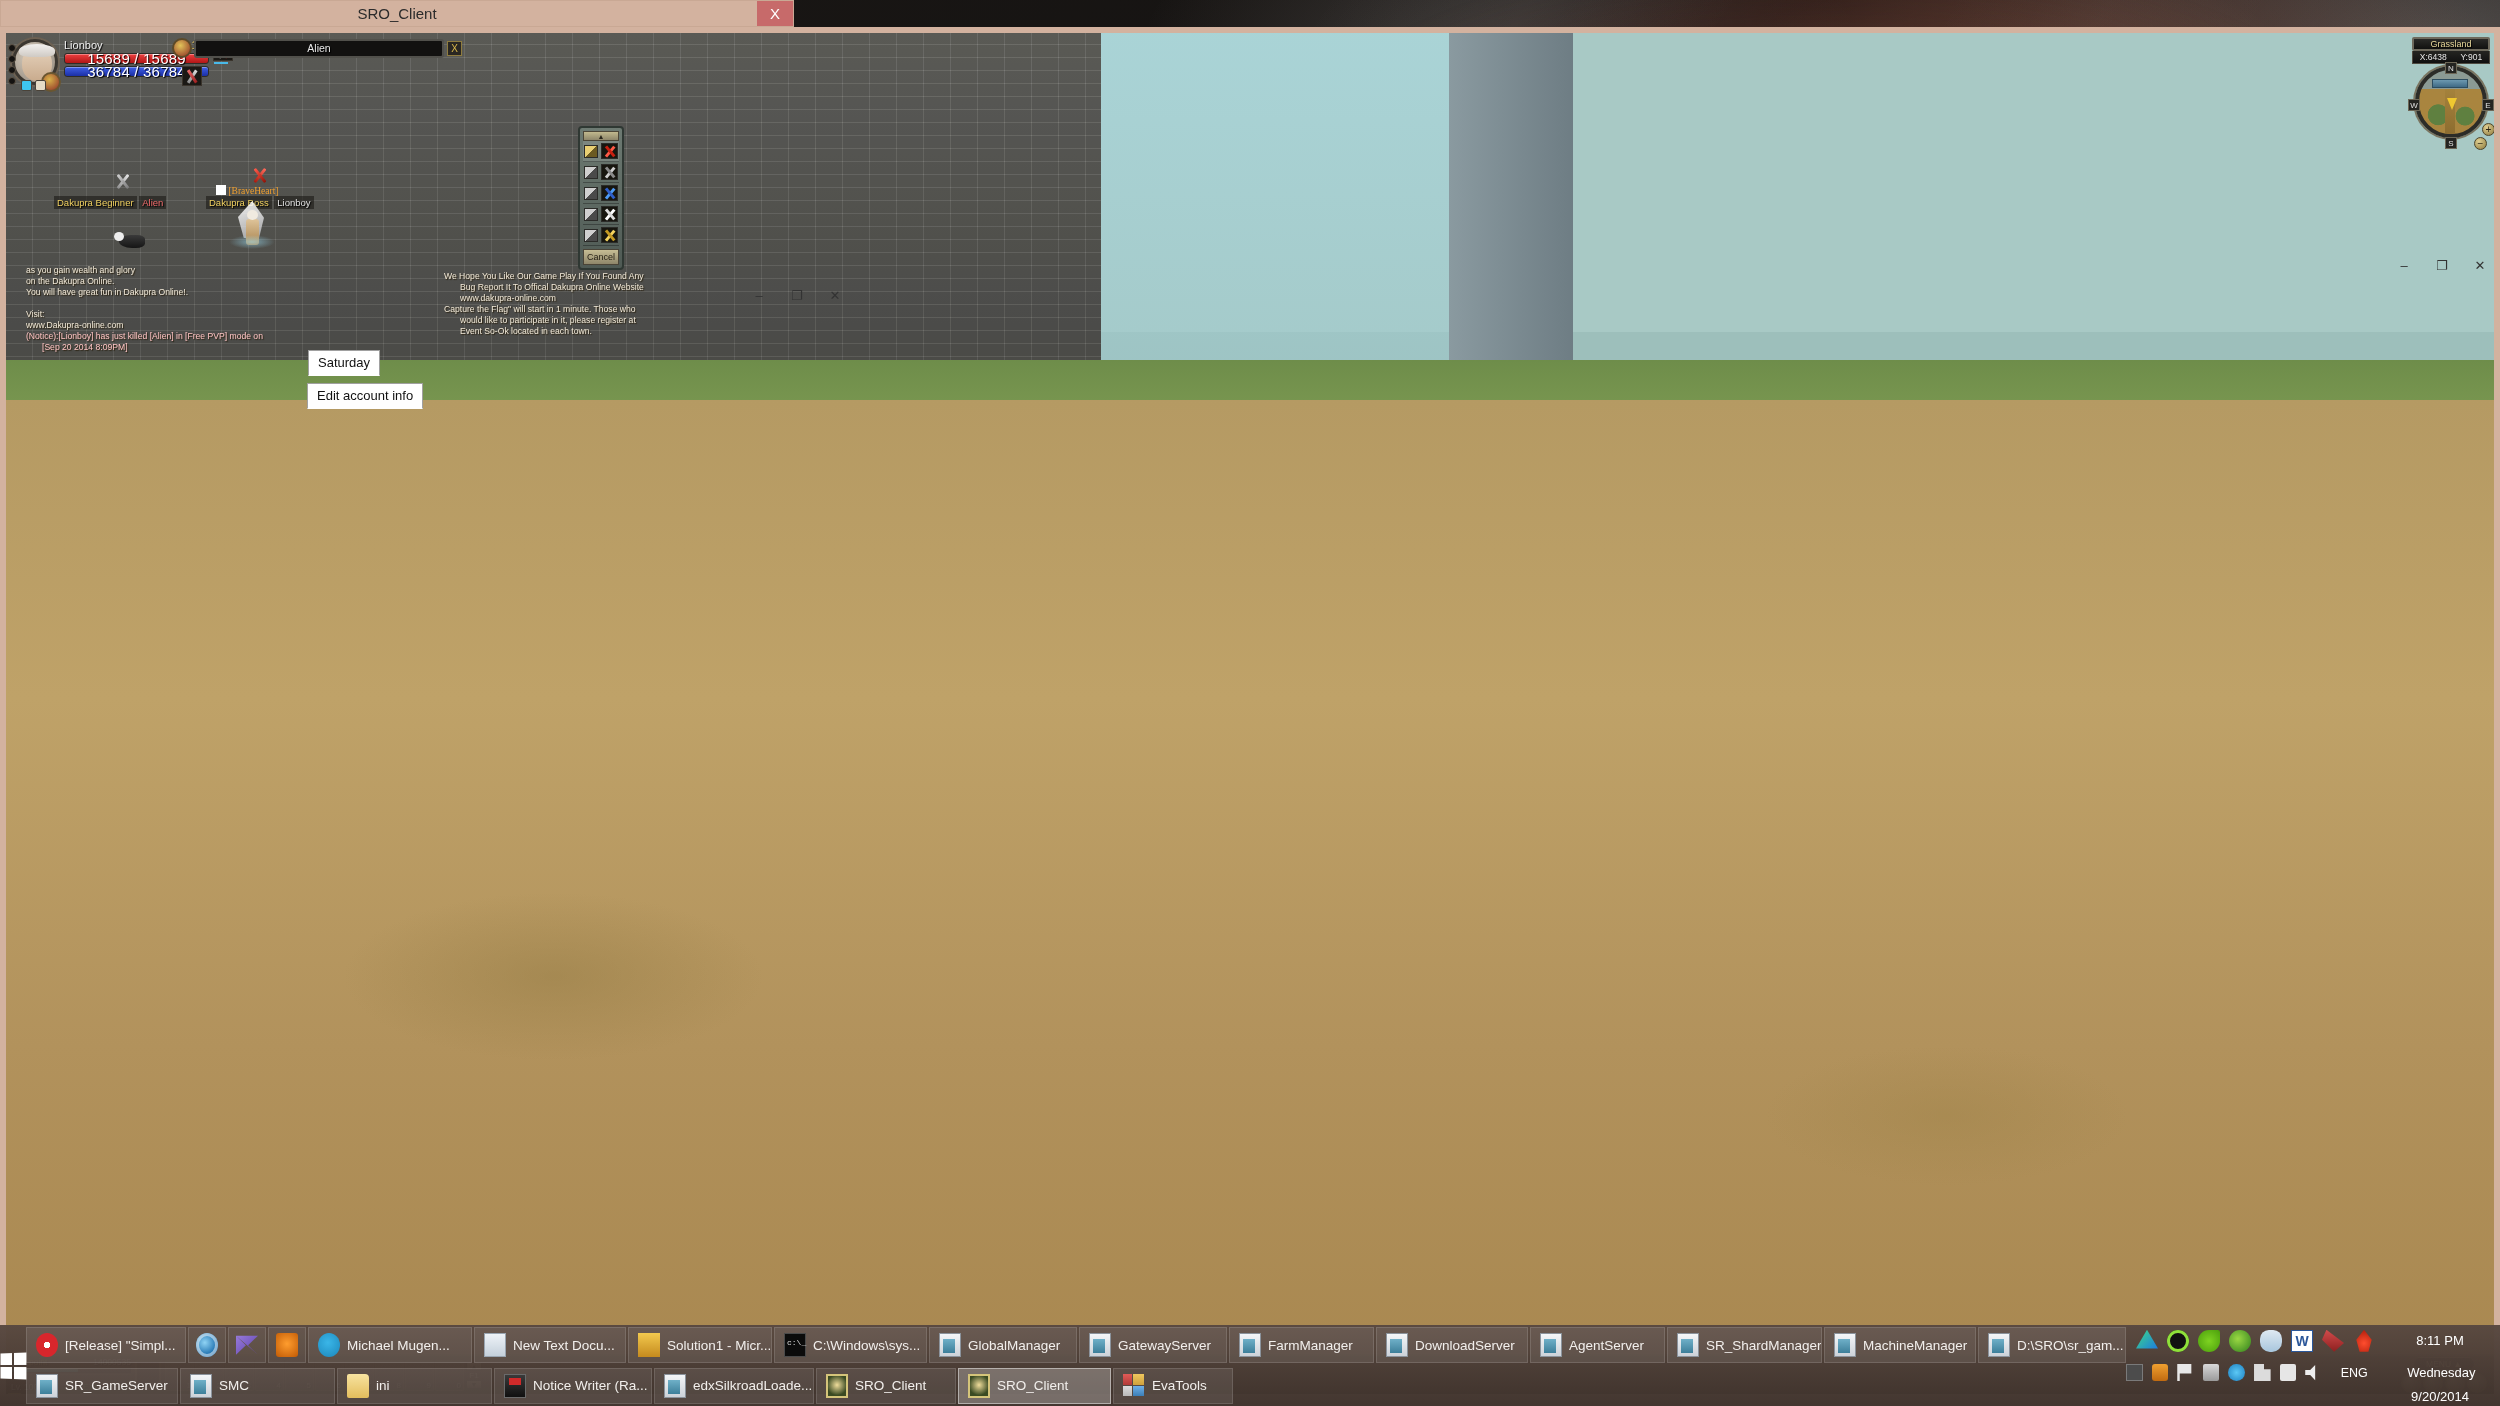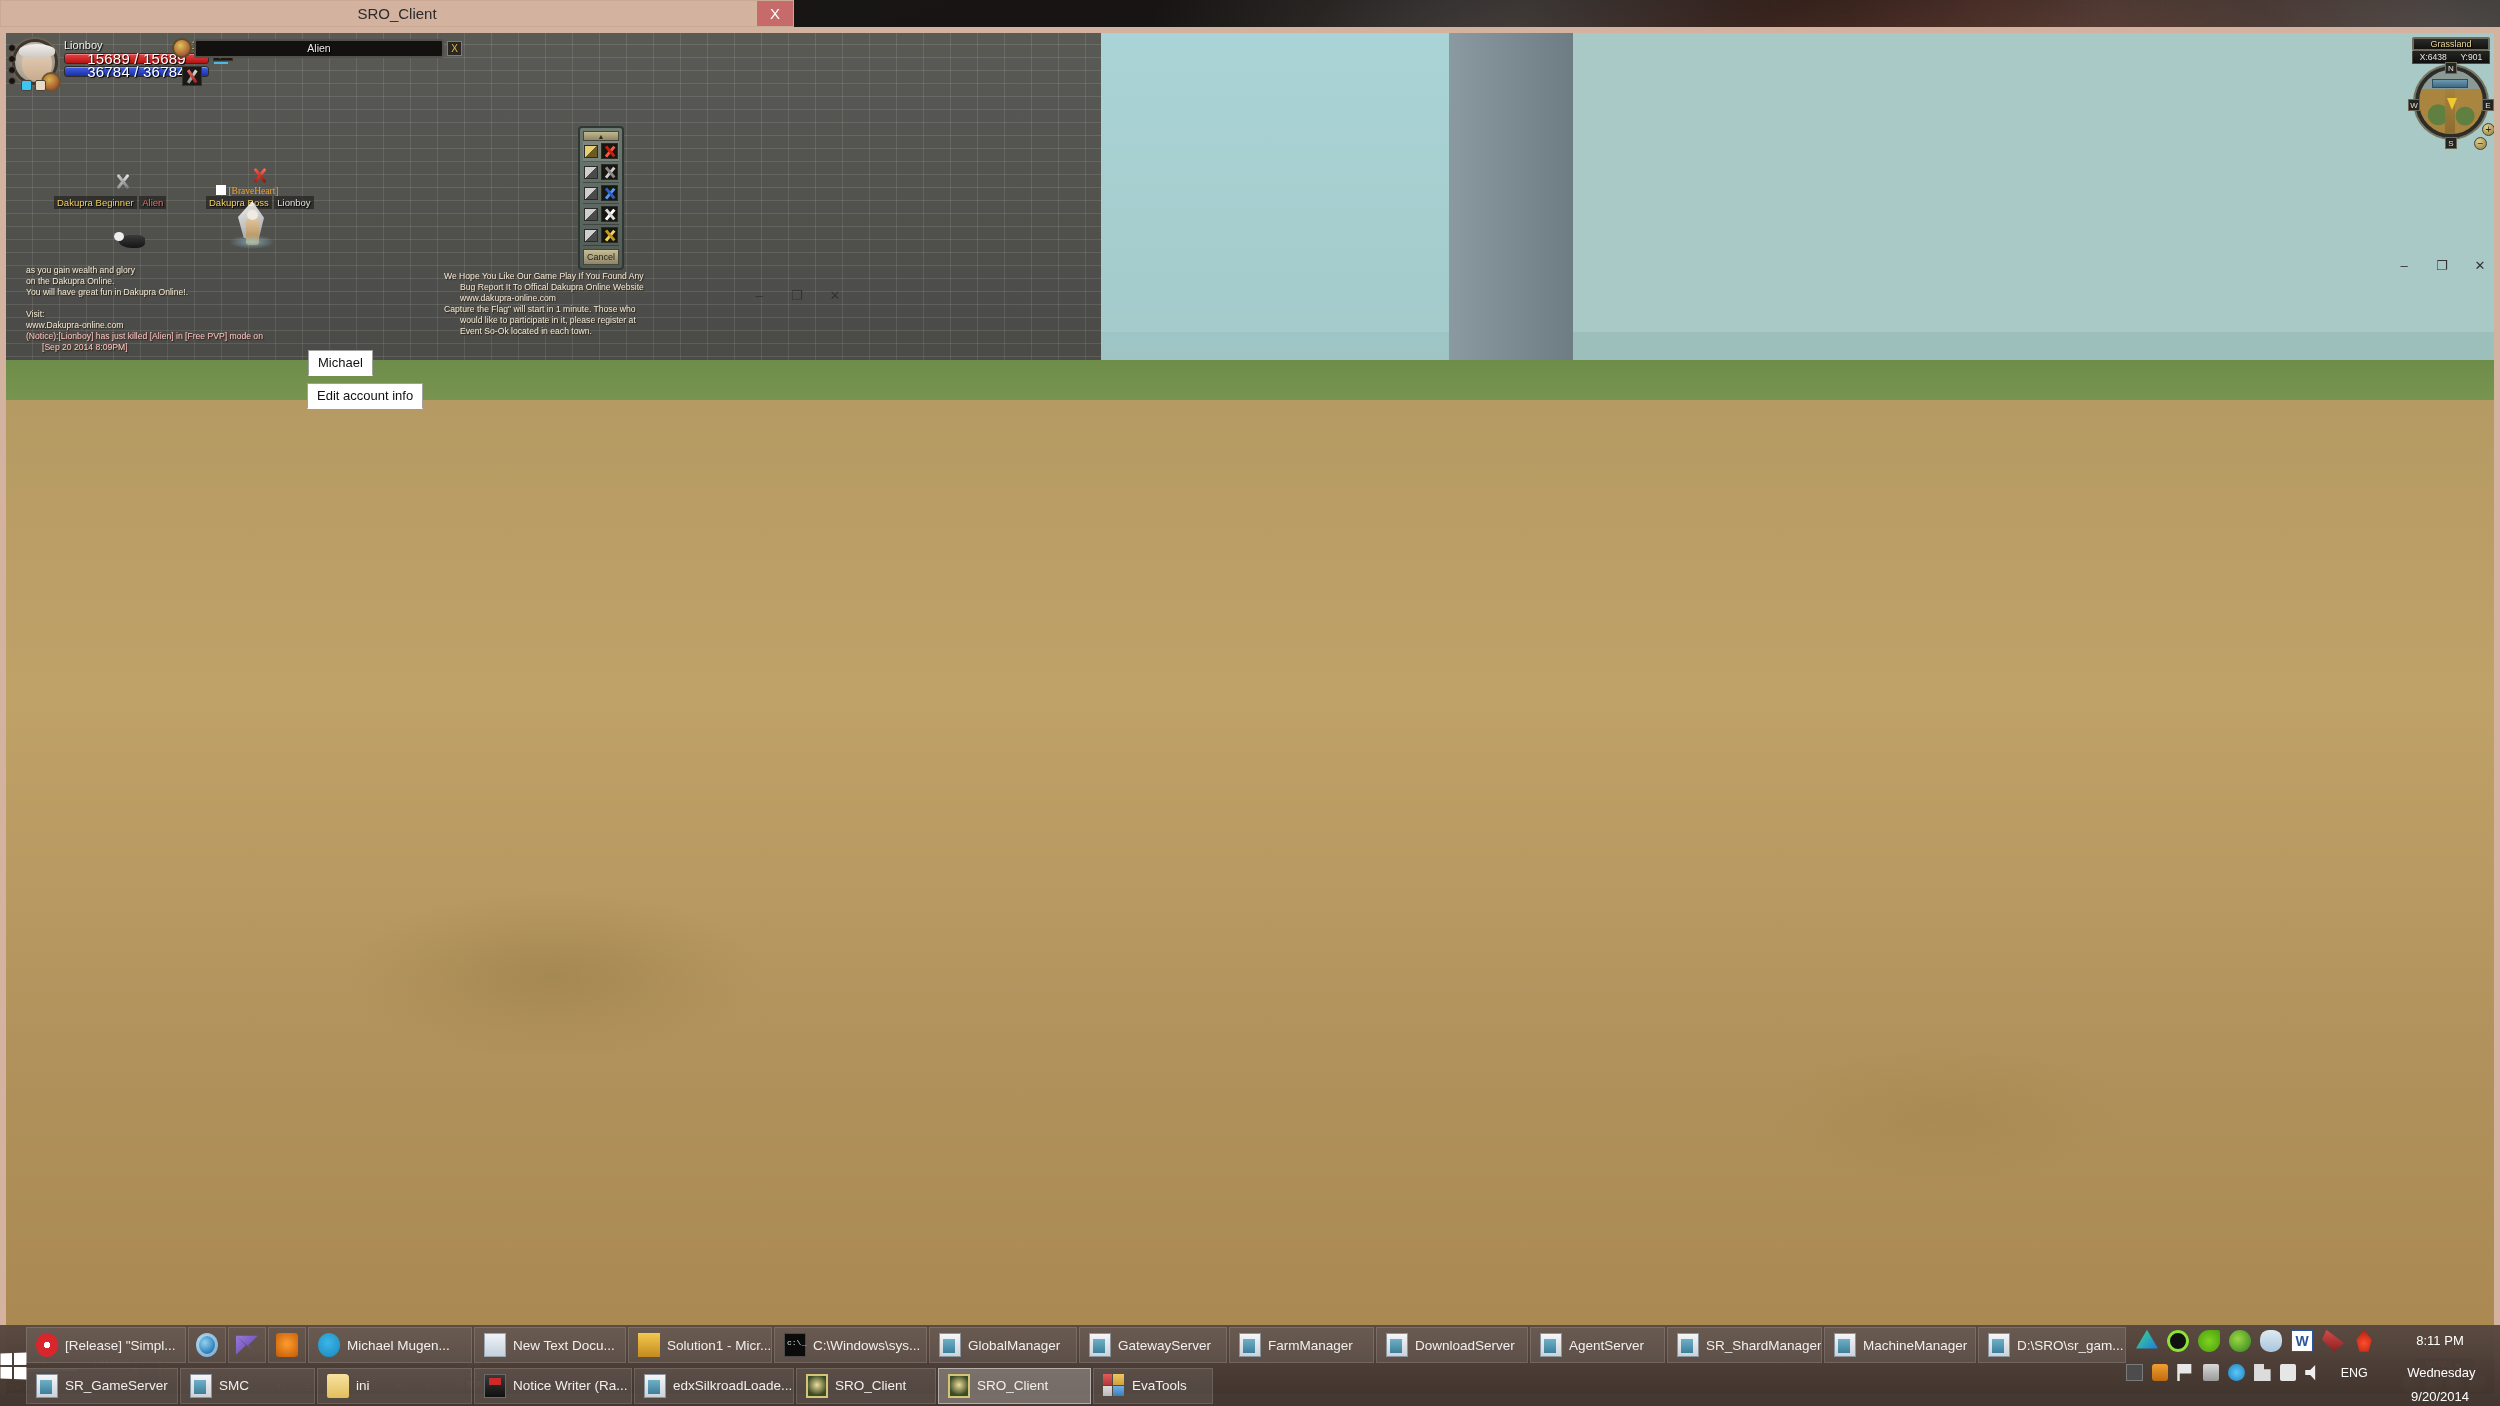--- a/index.html
+++ b/index.html
@@ -741,21 +741,21 @@
       <div class="close">✕</div>
     </div>
   </div>
 
   <div class="menubar">
     <span>Exit</span>
     <span>About</span>
   </div>
 
   <div class="tabstrip">
-    <div class="tab active">Michael</div>
+    <div class="tab active">Saturday</div>
     <div class="tab">Characters</div>
     <div class="tab">Info</div>
     <div class="tab">Misc</div>
   </div>
 
   <div class="tabpanel-outer">
     <div class="tabstrip inner" style="margin-top:6px;">
       <div class="tab active">Edit account info</div>
       <div class="tab">Add punishment</div>
       <div class="tab">Delete punishment</div>
@@ -1063,21 +1063,21 @@
           <span class="ti ti-win"></span>
           <span>D:\SRO\sr_gam...</span>
         </div>
     </div>
 
     <div class="task-row">
       <div class="task-btn" style="width:152px">
           <span class="ti ti-win"></span>
           <span>SR_GameServer</span>
         </div>
-      <div class="task-btn" style="width:135px">
+      <div class="task-btn" style="width:155px">
           <span class="ti ti-win"></span>
           <span>SMC</span>
         </div>
       <div class="task-btn" style="width:155px">
           <span class="ti ti-folder"></span>
           <span>ini</span>
         </div>
       <div class="task-btn" style="width:158px">
           <span class="ti ti-notice"></span>
           <span>Notice Writer (Ra...</span>

